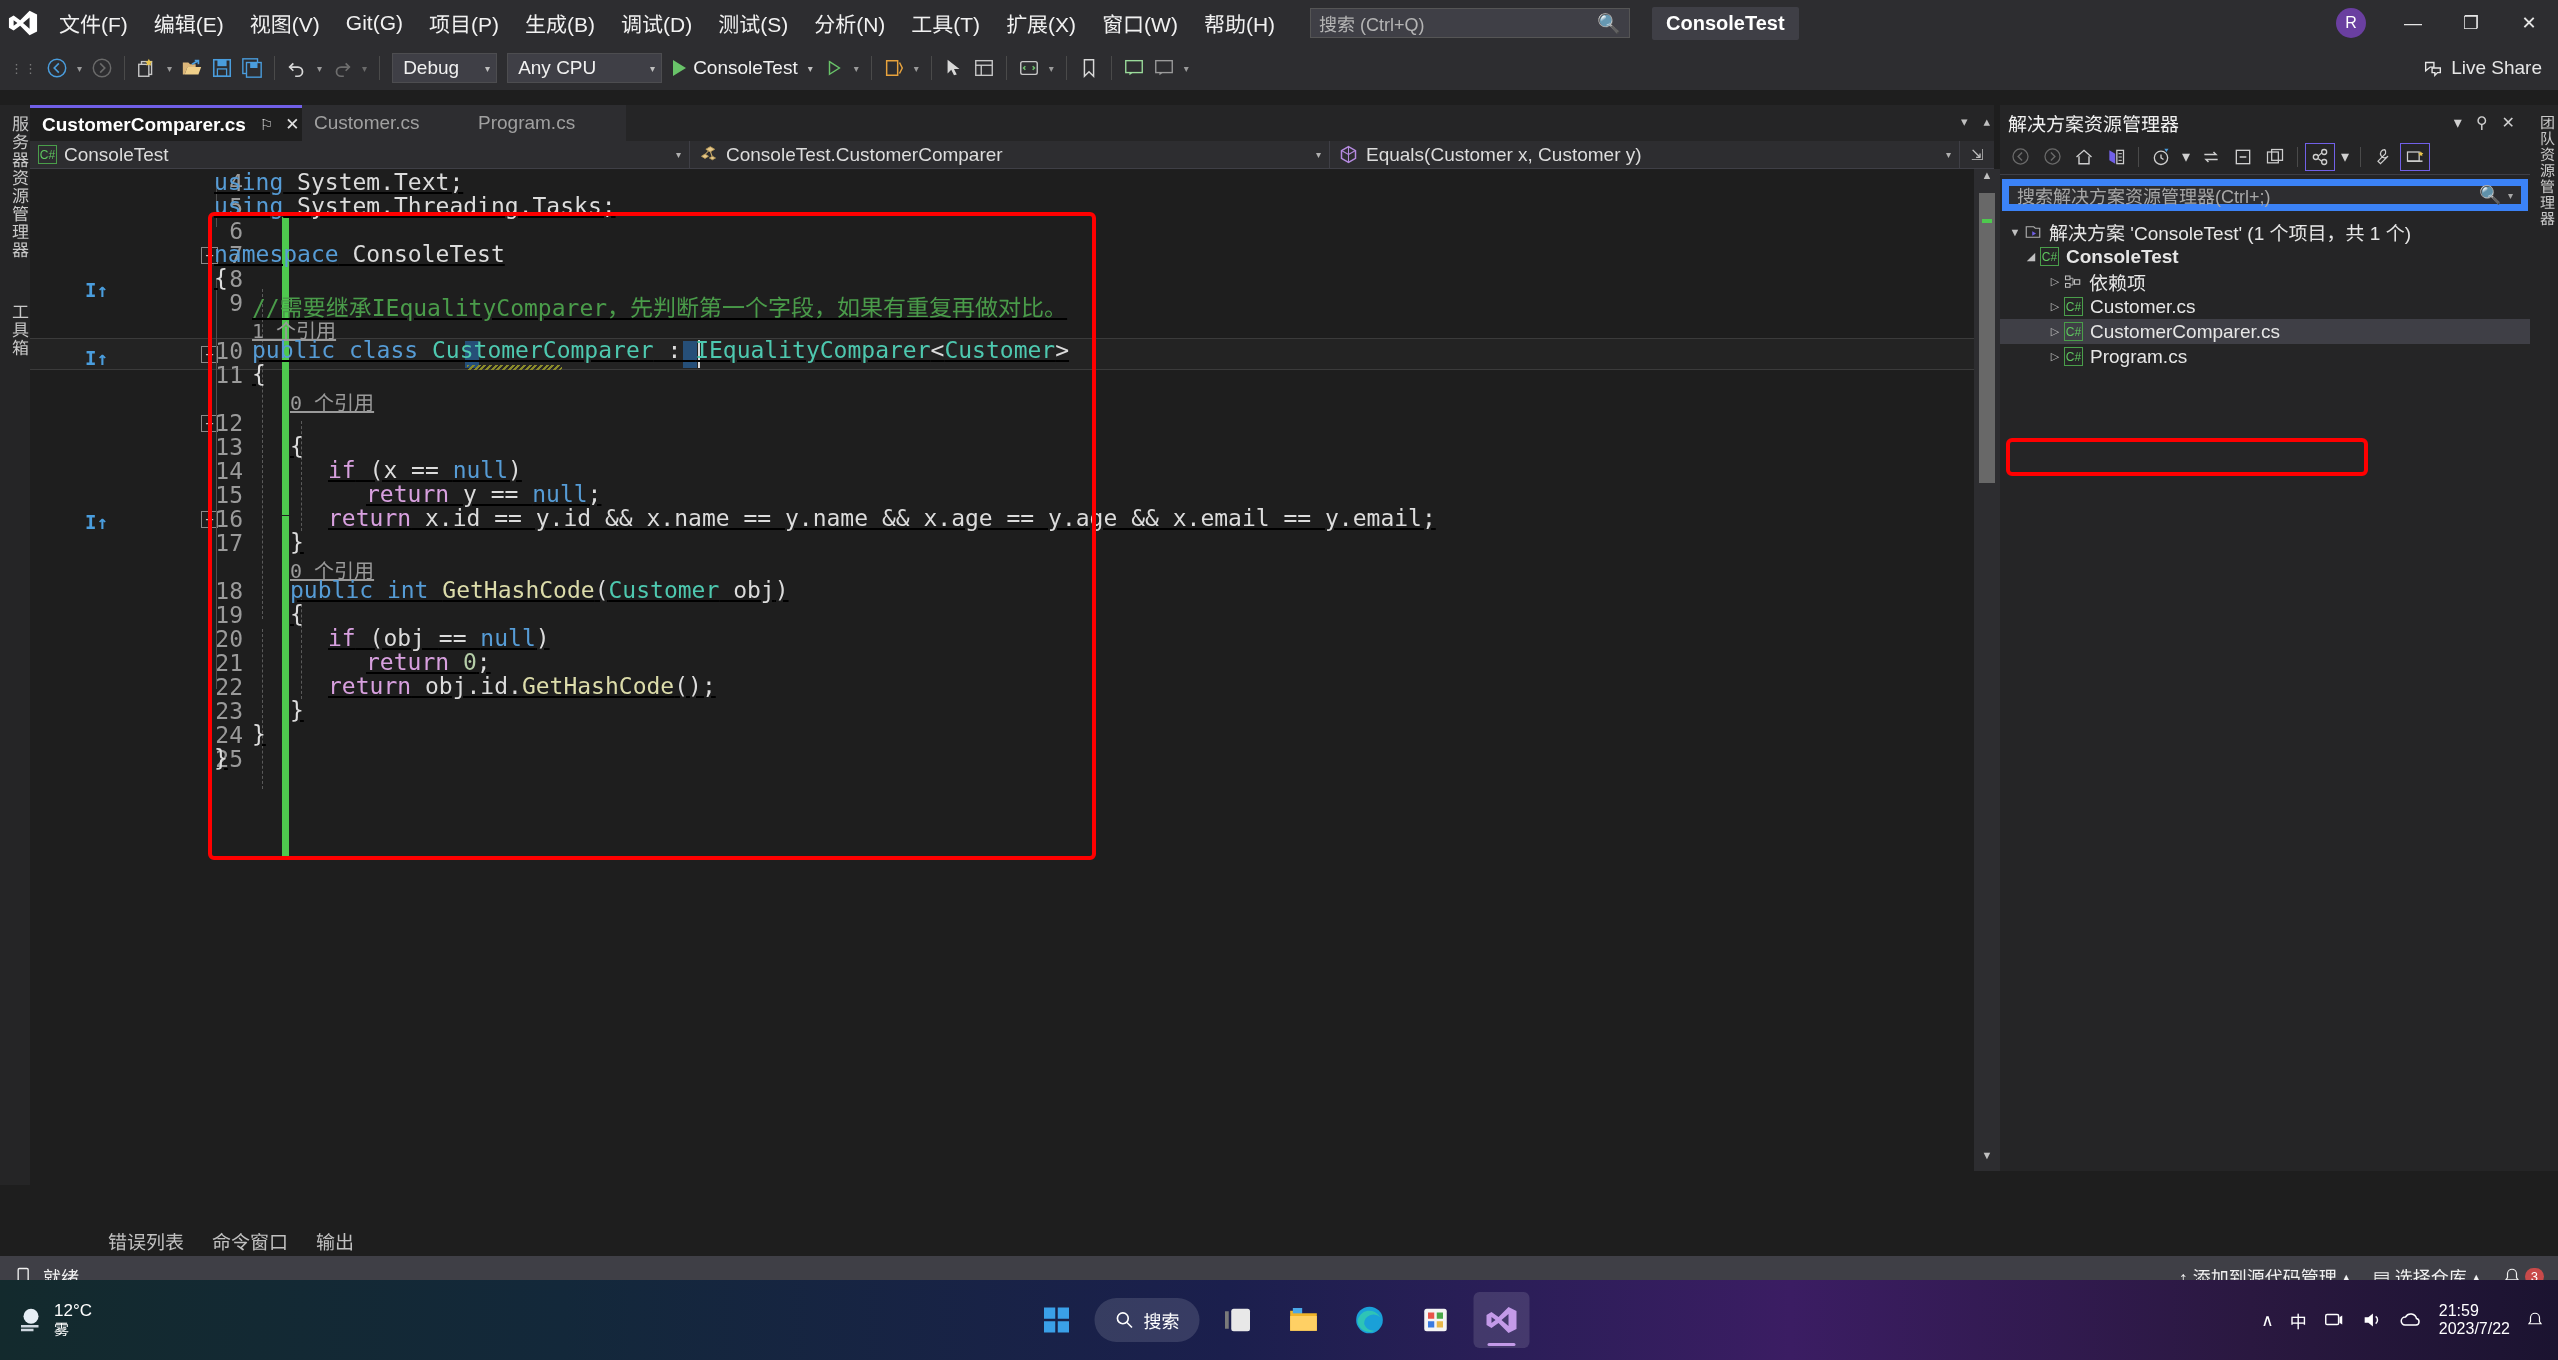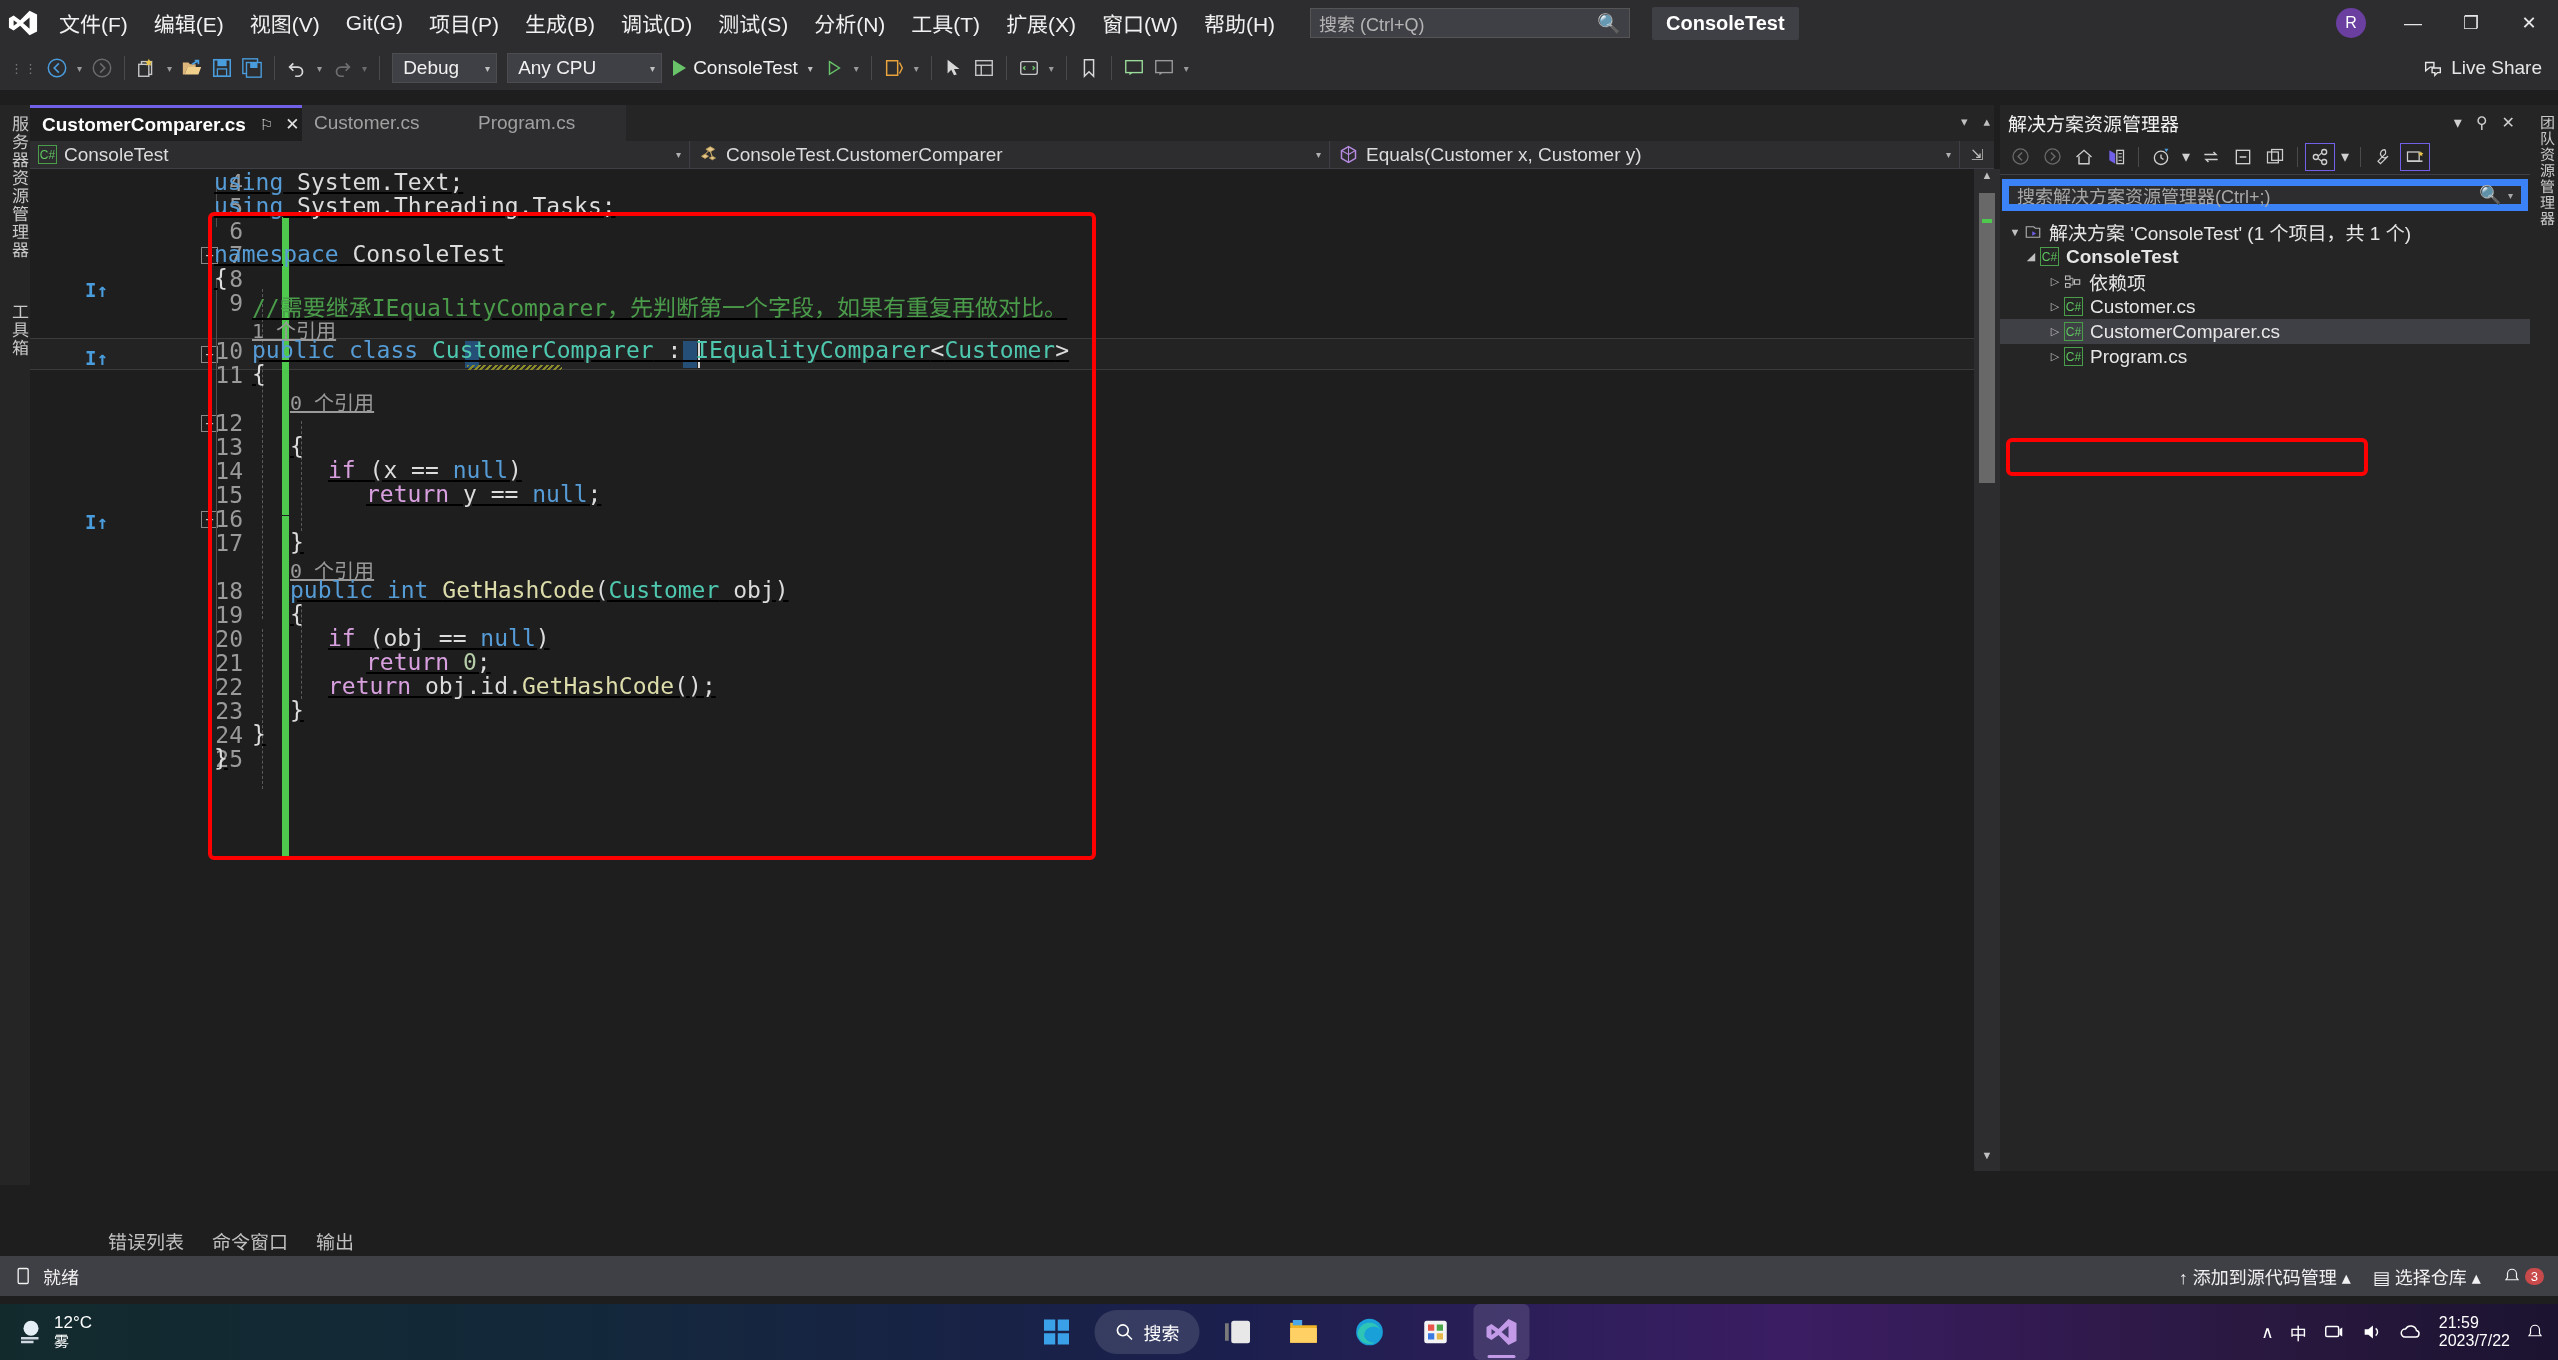--- a/index.html
+++ b/index.html
@@ -229,21 +229,21 @@
   .statusbar {
     position:absolute; left:0; bottom:64px; width:2558px; height:40px;
     background:#3f3f46; display:flex; align-items:center; color:#f1f1f1; font-size:18px;
     padding:0 14px;
   }
   .sb-left { display:flex; align-items:center; gap:9px; }
   .sb-right { margin-left:auto; display:flex; align-items:center; gap:22px; }
 
   
   .taskbar {
-    position:absolute; left:0; bottom:0; width:2558px; height:56px;
+    position:absolute; left:0; bottom:0; width:2558px; height:80px;
     background:linear-gradient(90deg,#132a2d 0%,#13283a 22%,#1b1f4d 48%,#3b1d63 70%,#2a1840 88%,#1b1330 100%);
     display:flex; align-items:center;
   }
   .tb-weather { display:flex; align-items:center; color:#fff; font-size:17px; margin-left:16px; gap:8px; }
   .tb-center { position:absolute; left:50%; transform:translateX(-50%); display:flex; align-items:center; gap:10px; }
   .tb-app { width:56px; height:56px; display:flex; align-items:center; justify-content:center; position:relative; }
   .tb-searchpill {
     height:44px; background:rgba(255,255,255,0.13); border-radius:22px;
     display:flex; align-items:center; gap:9px; padding:0 20px; color:#fff; font-size:18px;
   }
@@ -553,20 +553,21 @@
     
     <div class="cl ref" style="top:218px;left:260px;"><span>0 个引用</span></div>
     
     
     <div class="cl" style="top:264px;left:260px;"><span class="pln">{</span></div>
     
     <div class="cl" style="top:288px;left:298px;"><span class="kwp">if</span><span class="pln"> (x </span><span class="pln">== </span><span class="kw">null</span><span class="pln">)</span></div>
     
     <div class="cl" style="top:312px;left:336px;"><span class="kwp">return</span><span class="pln"> y == </span><span class="kw">null</span><span class="pln">;</span></div>
     
+    <div class="cl" style="top:336px;left:298px;"><span class="kwp">return</span><span class="pln"> x.id == y.id &amp;&amp; x.name == y.name &amp;&amp; x.age == y.age &amp;&amp; x.email == y.email;</span></div>
     
     <div class="cl" style="top:360px;left:260px;"><span class="pln">}</span></div>
     
     <div class="cl ref" style="top:386px;left:260px;"><span>0 个引用</span></div>
     
     <div class="cl" style="top:408px;left:260px;"><span class="kw">public int </span><span class="fn">GetHashCode</span><span class="pln">(</span><span class="typ">Customer</span><span class="pln"> obj</span><span class="pln">)</span></div>
     
     <div class="cl" style="top:432px;left:260px;"><span class="pln">{</span></div>
     
     <div class="cl" style="top:456px;left:298px;"><span class="kwp">if</span><span class="pln"> (obj </span><span class="pln">== </span><span class="kw">null</span><span class="pln">)</span></div>

